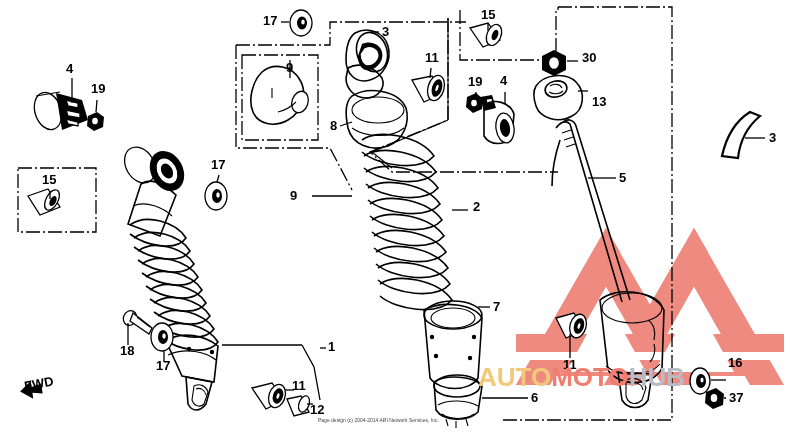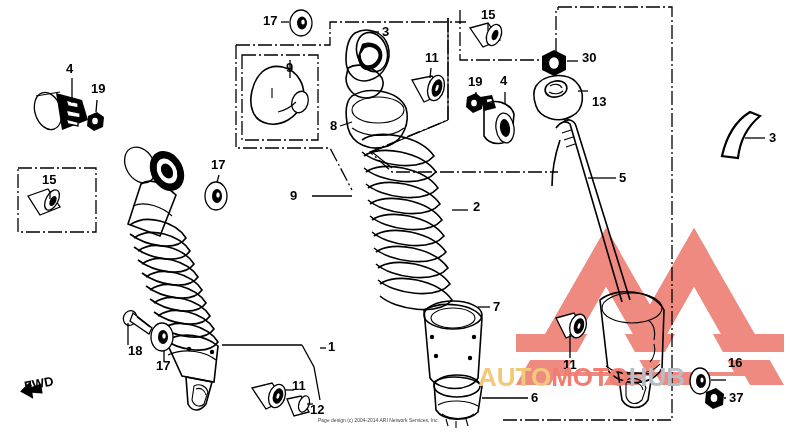--- a/index.html
+++ b/index.html
@@ -360,21 +360,21 @@
   <div class="callout" style="left:563px;top:358px">11</div>
   <div class="callout" style="left:290px;top:189px">9</div>
   <div class="callout" style="left:592px;top:95px">13</div>
   <div class="callout" style="left:769px;top:131px">3</div>
   <div class="callout" style="left:42px;top:173px">15</div>
   <div class="callout" style="left:481px;top:8px">15</div>
   <div class="callout" style="left:728px;top:356px">16</div>
   <div class="callout" style="left:263px;top:14px">17</div>
   <div class="callout" style="left:211px;top:158px">17</div>
   <div class="callout" style="left:156px;top:359px">17</div>
-  <div class="callout" style="left:128px;top:344px">18</div>
+  <div class="callout" style="left:120px;top:344px">18</div>
   <div class="callout" style="left:91px;top:82px">19</div>
   <div class="callout" style="left:468px;top:75px">19</div>
   <div class="callout" style="left:582px;top:51px">30</div>
   <div class="callout" style="left:729px;top:391px">37</div>
 
   <svg style="position:absolute;left:18px;top:378px" width="26" height="24">
     <path d="M2 12 L14 3 L14 9 L24 7 L24 17 L14 15 L14 21 Z" fill="#000" transform="rotate(-8 13 12)"></path>
   </svg>
   <div id="fwd">FWD</div>
 

